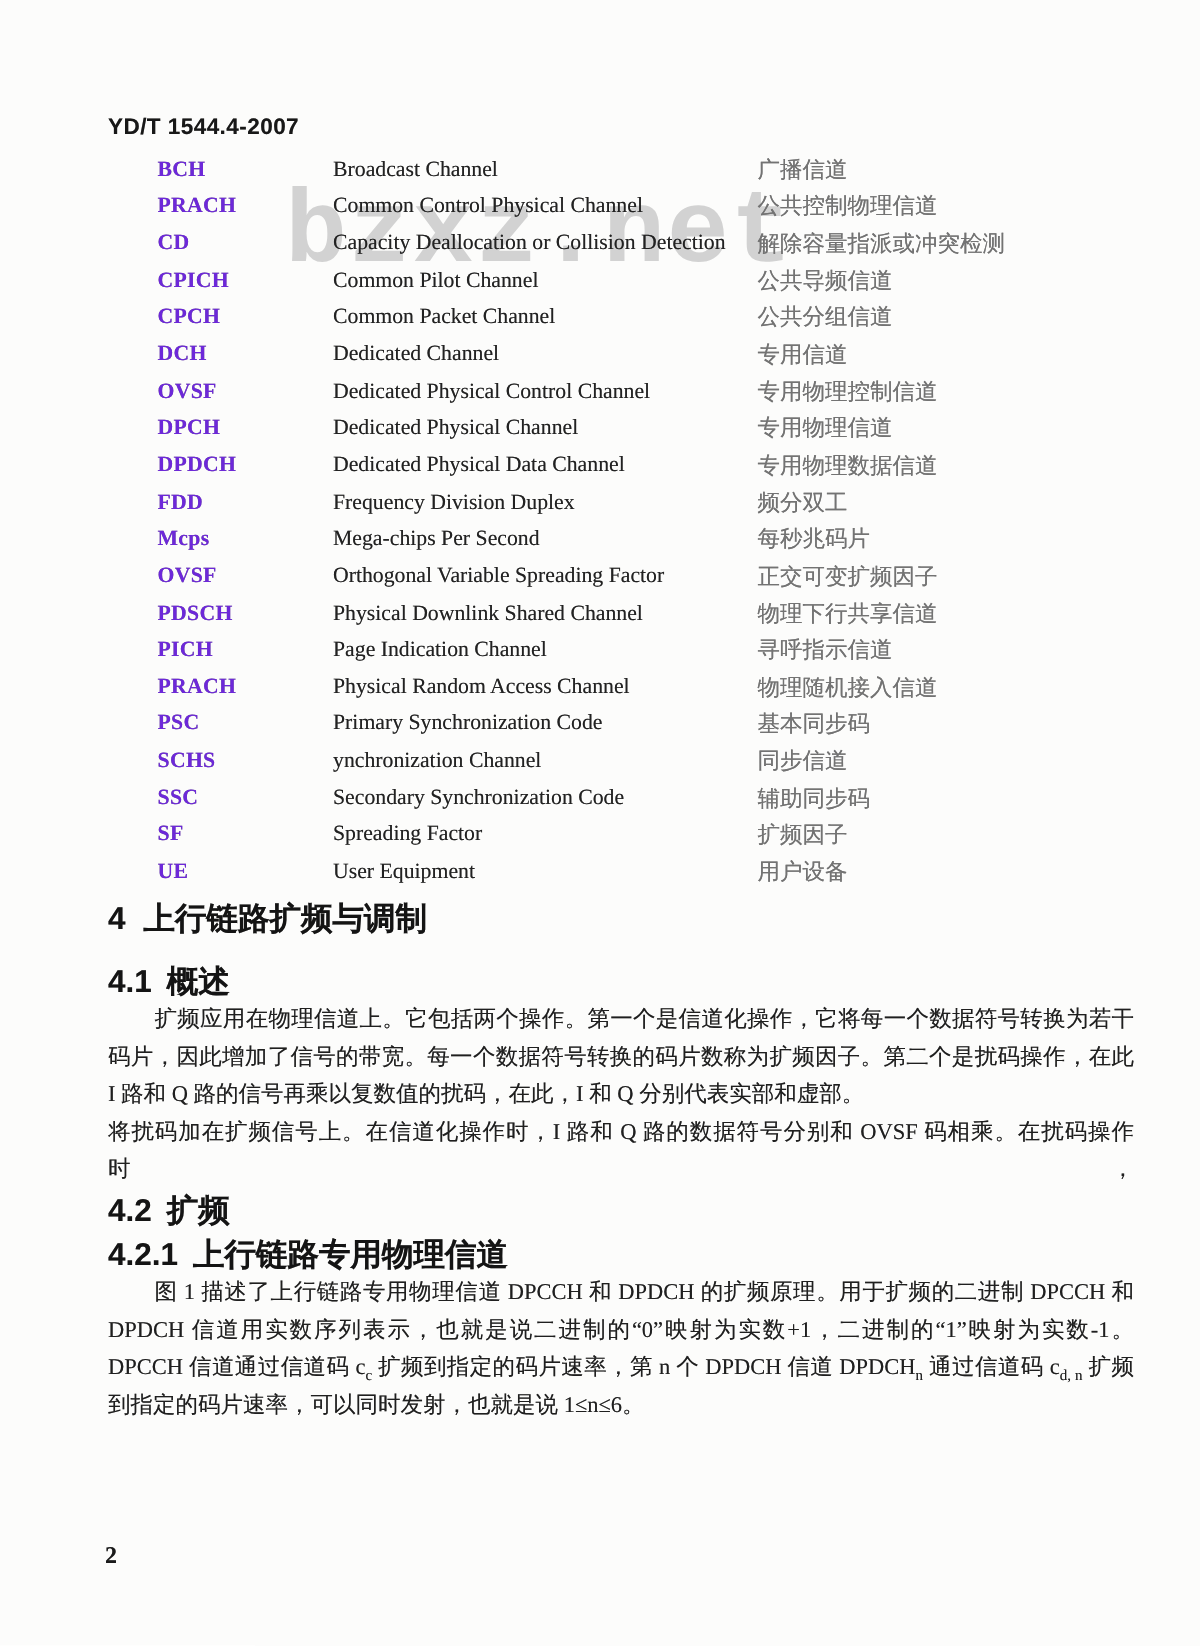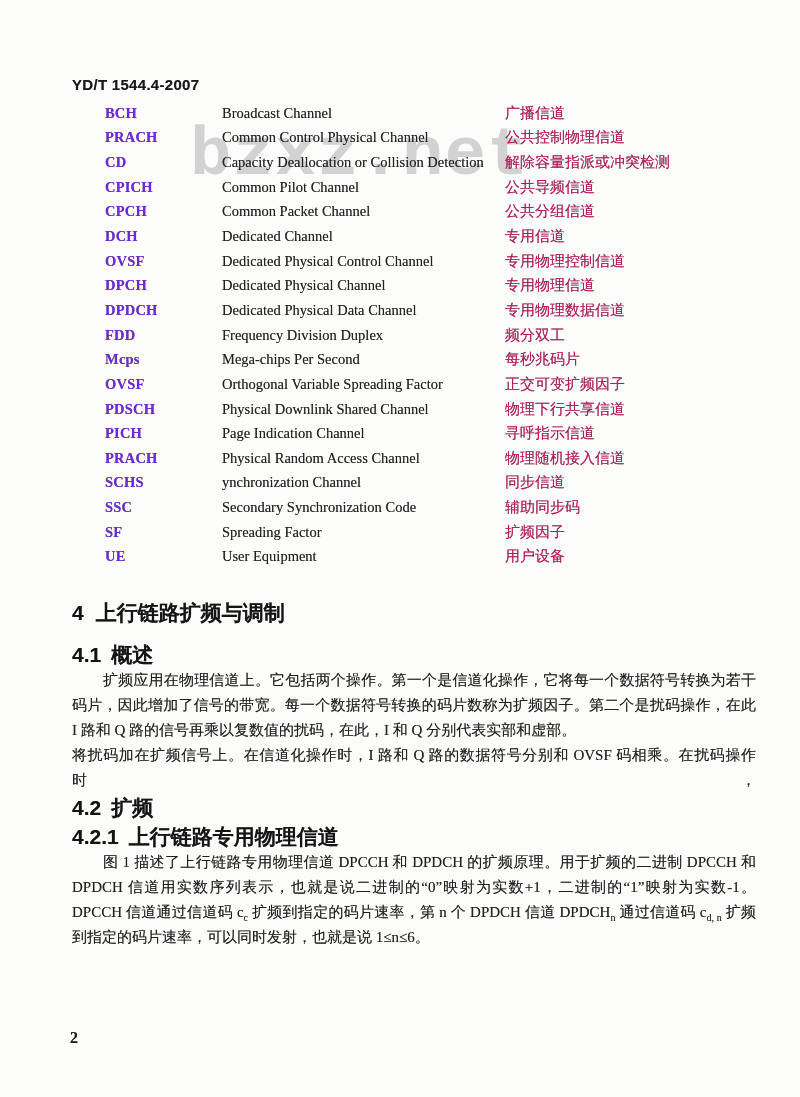--- a/index.html
+++ b/index.html
@@ -19,21 +19,21 @@
   }
   .doc-header {
     position:absolute; left:72px; top:76px; z-index:1;
     font-family:"Liberation Sans","DejaVu Sans",sans-serif;
     font-weight:700; font-size:15px; letter-spacing:0.3px; color:#181818;
   }
   .abbr-table { position:absolute; left:105px; top:101px; width:660px; z-index:1; }
   .abbr-row { display:flex; height:24.65px; align-items:center; font-size:14.5px; }
   .abbr-row .abbr { width:117px; font-weight:600; letter-spacing:0.2px; color:#6d28d9; }
   .abbr-row .eng  { width:283px; color:#222222; }
-  .abbr-row .chn  { flex:1; font-size:15px; color:#be185d; }
+  .abbr-row .chn  { flex:1; font-size:15px; color:#737373; }
   .content {
     position:absolute; left:72px; width:684px; top:603px; z-index:1;
     font-size:15px; line-height:25px;
   }
   .h-main, .h-sub {
     font-family:"Liberation Sans","DejaVu Sans",sans-serif;
     font-weight:700; color:#141414; font-size:21px; line-height:20px;
     margin:0;
   }
   .h-main { margin-bottom:22px; }
@@ -145,20 +145,25 @@
       <span class="eng">Page Indication Channel</span>
       <span class="chn">寻呼指示信道</span>
     </div>
 
     <div class="abbr-row">
       <span class="abbr">PRACH</span>
       <span class="eng">Physical Random Access Channel</span>
       <span class="chn">物理随机接入信道</span>
     </div>
 
+    <div class="abbr-row">
+      <span class="abbr">PSC</span>
+      <span class="eng">Primary Synchronization Code</span>
+      <span class="chn">基本同步码</span>
+    </div>
 
     <div class="abbr-row">
       <span class="abbr">SCHS</span>
       <span class="eng">ynchronization Channel</span>
       <span class="chn">同步信道</span>
     </div>
 
     <div class="abbr-row">
       <span class="abbr">SSC</span>
       <span class="eng">Secondary Synchronization Code</span>

